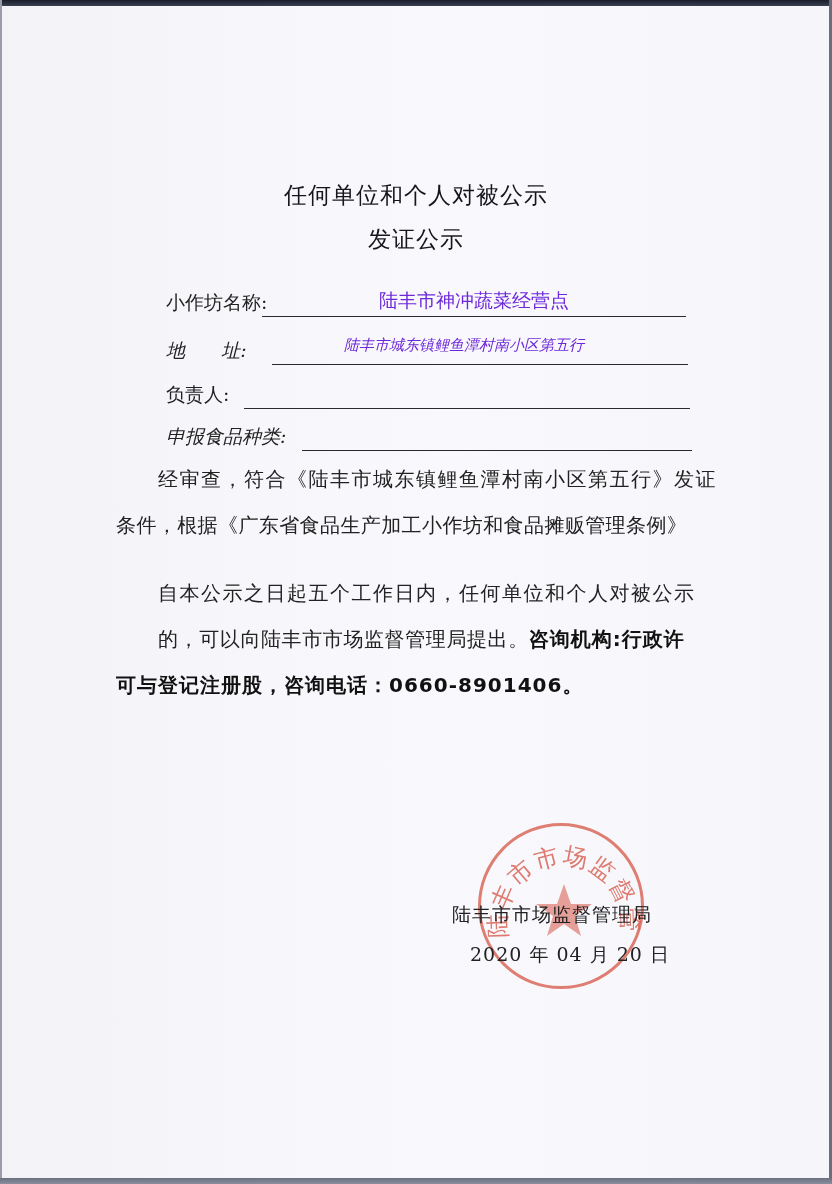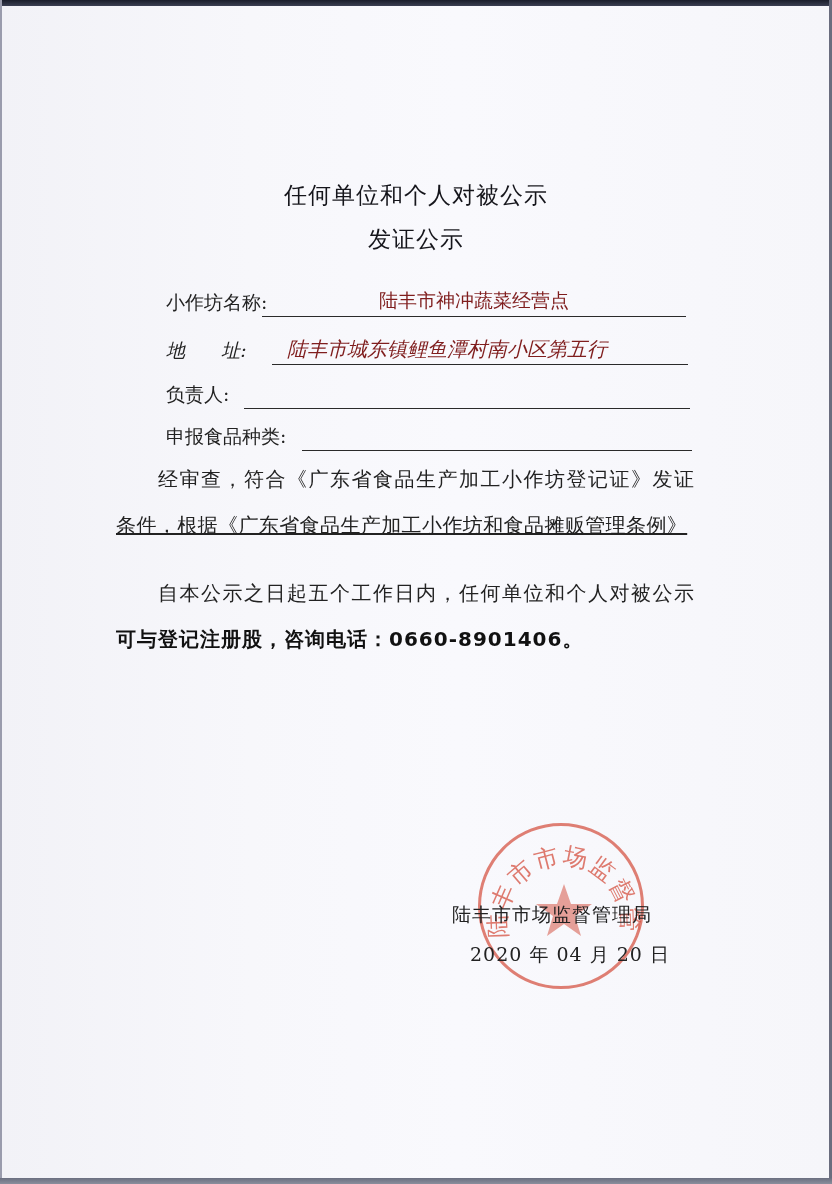--- a/index.html
+++ b/index.html
@@ -22,21 +22,21 @@
 
     .title { position: absolute; left: 0; width: 832px; text-align: center;
       font-family: "DejaVu Sans", "Liberation Sans", sans-serif;
       font-size: 23px; font-weight: normal; color: #15151b; letter-spacing: 1px; }
     .title.t1 { top: 180px; }
     .title.t2 { top: 224px; }
 
     .field { position: absolute; font-size: 19px; height: 30px; }
     .field .label { position: absolute; left: 0; top: 0; white-space: pre; color: #222; margin-left: 10px; }
     .field .line { position: absolute; top: 26px; height: 1px; background: #2a2a2a; }
-    .field .value { position: absolute; top: 0; text-align: center; color: #7f1d1d; white-space: nowrap; }
+    .field .value { position: absolute; top: 0; text-align: center; color: #6d28d9; white-space: nowrap; }
 
     .para { position: absolute; left: 116px; width: 610px; font-size: 20px;
       line-height: 46px; color: #222; letter-spacing: 1.5px; }
     .para .ln { display: block; white-space: nowrap; }
     .para .ind { padding-left: 42px; }
     .bold { font-family: "DejaVu Sans", "Liberation Sans", sans-serif; font-weight: bold; color: #111; letter-spacing: 1px; }
 
     .sign { position: absolute; font-size: 19px; color: #222; white-space: nowrap; letter-spacing: 1px; }
 
     .stamp { position: absolute; left: 478px; top: 823px; width: 166px; height: 166px;
@@ -57,40 +57,41 @@
 
 <div class="field" style="left:156px; top:290px; width:530px;">
   <span class="label">小作坊名称:</span>
   <span class="line" style="left:106px; width:424px;"></span>
   <span class="value" style="left:106px; width:424px; top:-2px;">陆丰市神冲蔬菜经营点</span>
 </div>
 
 <div class="field" style="left:156px; top:338px; width:532px;font-style:italic;">
   <span class="label">地      址:</span>
   <span class="line" style="left:116px; width:416px;"></span>
-  <span class="value" style="left:99px; width:384px; top:-2px; font-size:20px;">陆丰市城东镇鲤鱼潭村南小区第五行</span>
+  <span class="value" style="left:116px; width:384px; top:-2px; font-size:15px;">陆丰市城东镇鲤鱼潭村南小区第五行</span>
 </div>
 
 <div class="field" style="left:156px; top:382px; width:534px;">
   <span class="label">负责人:</span>
   <span class="line" style="left:88px; width:446px;"></span>
 </div>
 
-<div class="field" style="left:156px; top:424px; width:536px;">
+<div class="field" style="left:156px; top:424px; width:536px;font-style:italic;">
   <span class="label">申报食品种类:</span>
   <span class="line" style="left:146px; width:390px;"></span>
 </div>
 
 <div class="para" style="top:456px;">
-  <span class="ln ind">经审查，符合《广东省食品生产加工小作坊登记证》发证</span>
-  <span class="ln" style="letter-spacing:0.4px;text-decoration:underline;">条件，根据《广东省食品生产加工小作坊和食品摊贩管理条例》</span>
+  <span class="ln ind">经审查，符合《陆丰市城东镇鲤鱼潭村南小区第五行》发证</span>
+  <span class="ln" style="letter-spacing:0.4px;">条件，根据《广东省食品生产加工小作坊和食品摊贩管理条例》</span>
 </div>
 
 <div class="para" style="top:570px;">
   <span class="ln ind">自本公示之日起五个工作日内，任何单位和个人对被公示</span>
+  <span class="ln ind" style="letter-spacing:0.6px;"><span>的，可以向陆丰市市场监督管理局提出。</span><span class="bold">咨询机构:行政许</span></span>
   <span class="ln bold">可与登记注册股，咨询电话：0660-8901406。</span>
 </div>
 
 <div class="stamp">
   <svg width="166" height="166" viewBox="0 0 166 166">
     <defs>
       <path id="arc" d="M 30 120 A 58 58 0 1 1 136 120"></path>
     </defs>
     <text font-family="DejaVu Sans, sans-serif" font-size="24" fill="rgba(214,86,70,0.78)" letter-spacing="2">
       <textPath href="#arc" startOffset="4%">陆丰市市场监督管理局</textPath>

